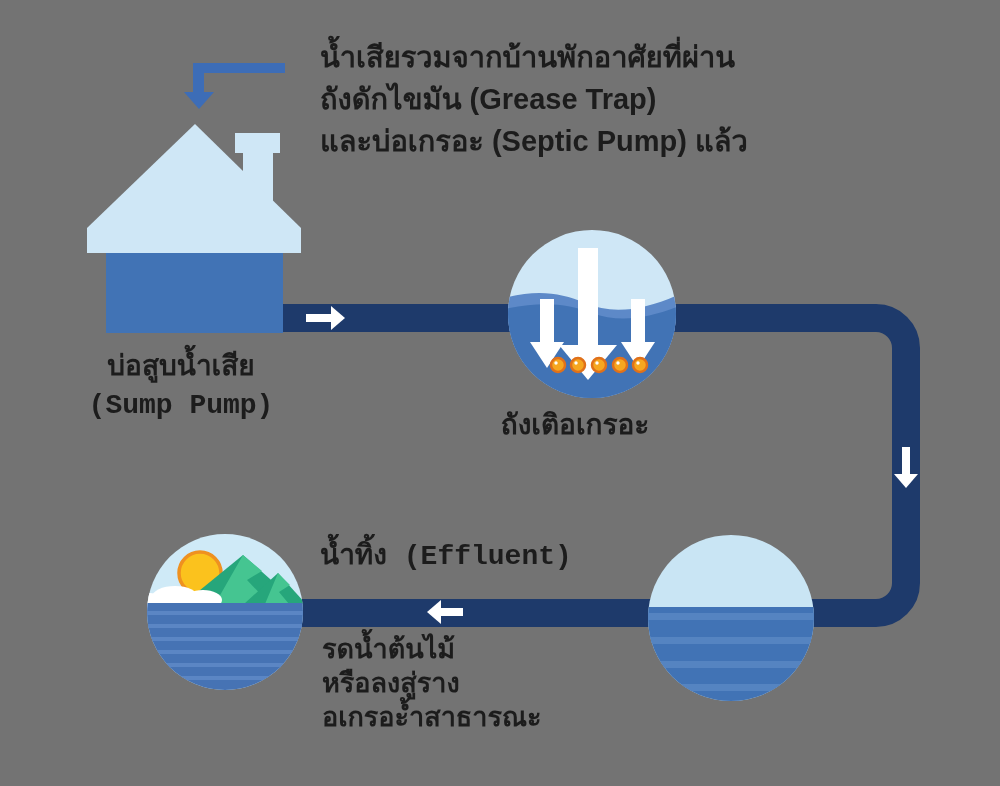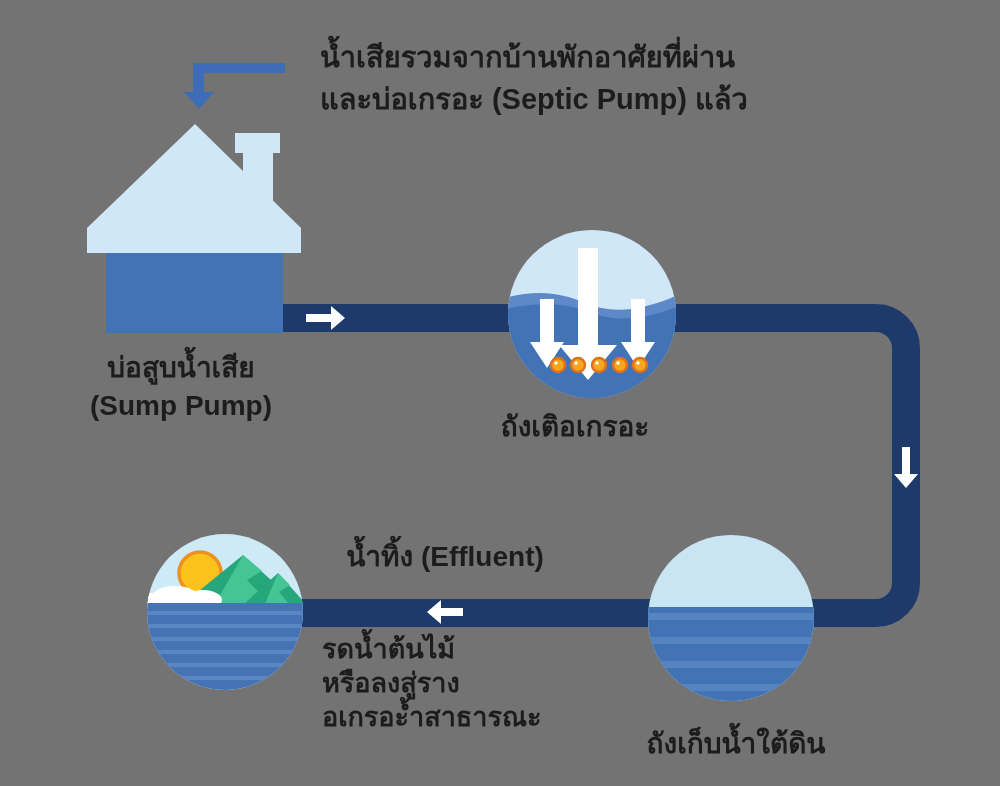--- a/index.html
+++ b/index.html
@@ -13,21 +13,21 @@
   .canvas svg{position:absolute;left:0;top:0;}
   .lbl{
     position:absolute;
     color:#1c1c1c;
     font-weight:600;
     line-height:1.36;
     white-space:nowrap;
   }
   .lbl span{display:block;}
   .note{font-size:29px;text-align:left;line-height:42px;}
-  .cap{font-size:28px;text-align:center;}
+  .cap{font-size:28px;text-align:center;font-family:Liberation Mono, monospace;}
   .cap-sm{font-size:27px;text-align:left;line-height:34px;}
 </style>
 </head>
 <body>
 
 <div class="canvas">
 
   <svg width="1000" height="786" viewBox="0 0 1000 786">
 
     <path d="M283,318 H876 A30,30 0 0 1 906,348 V583 A30,30 0 0 1 876,613 H230" fill="none" stroke="#1e3a6b" stroke-width="28"></path>
@@ -136,31 +136,31 @@
       </g>
       <g>
         <rect x="441" y="608" width="22" height="8"></rect>
         <polygon points="441,600 441,624 427,612"></polygon>
       </g>
     </g>
   </svg>
 
   <div class="lbl note" style="left:320px;top:36px;">
     <span>น้ำเสียรวมจากบ้านพักอาศัยที่ผ่าน</span>
+    <span>ถังดักไขมัน (Grease Trap)</span>
     <span>และบ่อเกรอะ (Septic Pump) แล้ว</span>
   </div>
 
   <div class="lbl cap" style="left:56px;top:349px;width:250px;">
     <span>บ่อสูบน้ำเสีย</span>
     <span>(Sump Pump)</span>
   </div>
 
   <div class="lbl cap" style="left:450px;top:408px;width:250px;">ถังเติอเกรอะ</div>
 
-  <div class="lbl cap" style="left:611px;top:725px;width:250px;">ถังเก็บน้ำใต้ดิน</div>
 
   <div class="lbl cap" style="left:320px;top:538px;width:250px;">น้ำทิ้ง (Effluent)</div>
 
   <div class="lbl cap-sm" style="left:322px;top:632px;width:300px;">
     <span>รดน้ำต้นไม้</span>
     <span>หรือลงสู่ราง</span>
     <span>อเกรอะ้ำสาธารณะ</span>
   </div>
 
 </div>

